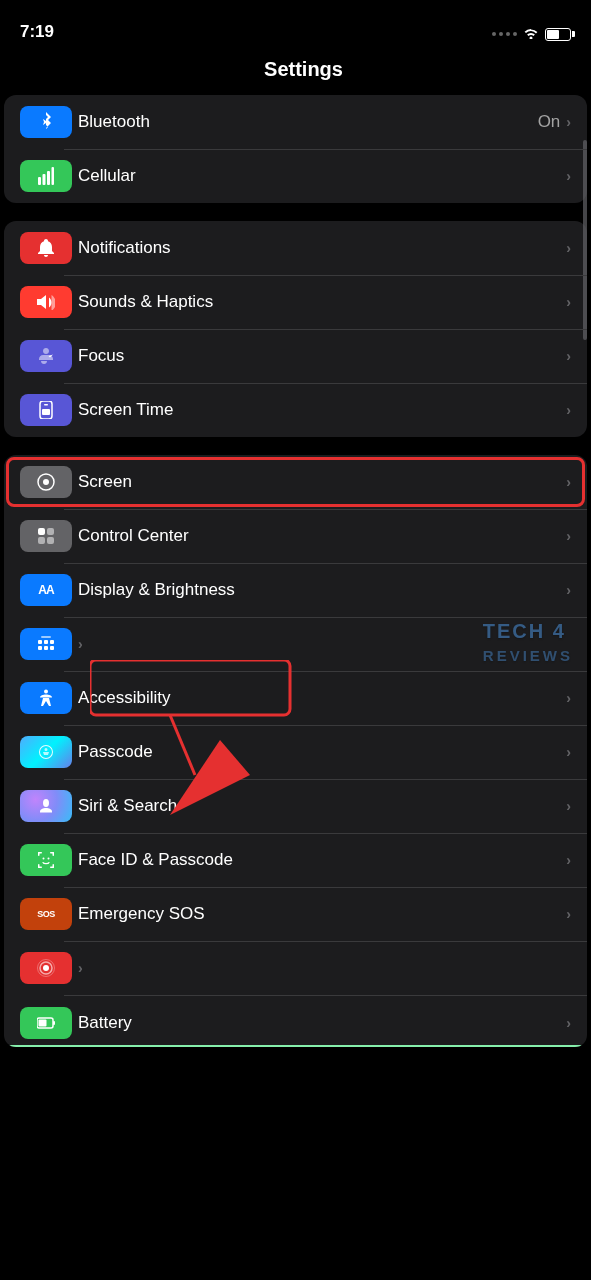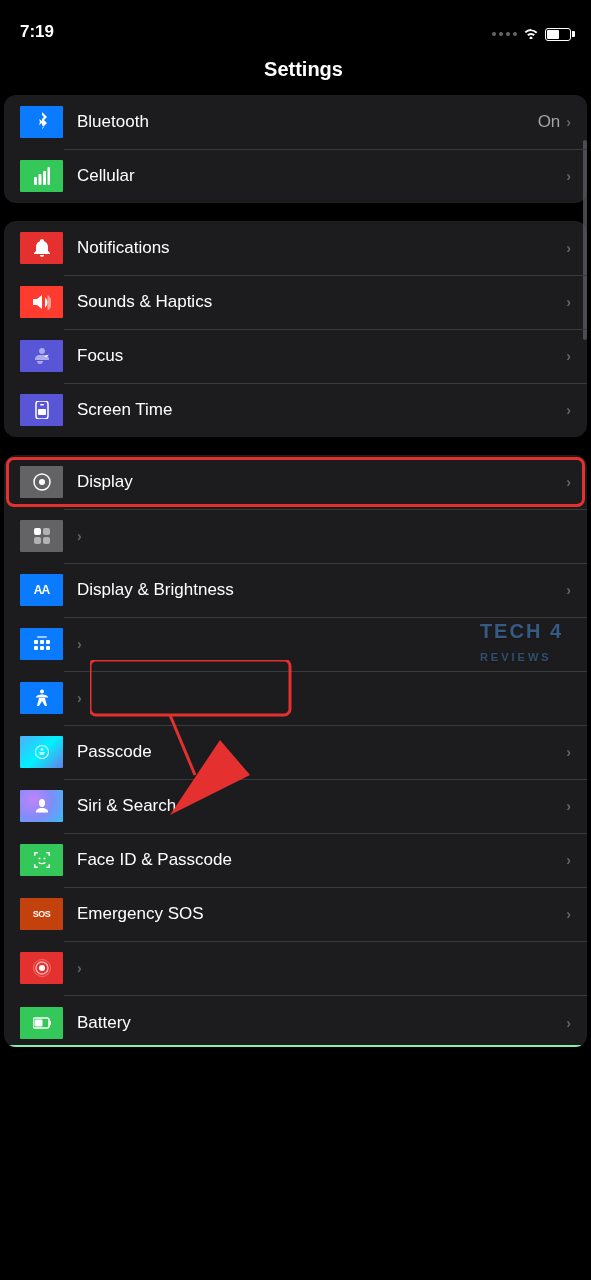--- a/index.html
+++ b/index.html
@@ -110,27 +110,27 @@
       content: '';
       position: absolute;
       bottom: 0;
       left: 60px;
       right: 0;
       height: 0.5px;
       background: #3a3a3c;
     }
 
     .icon-wrapper {
-      width: 43px;
+      width: 52px;
       height: 32px;
-      border-radius: 1px;
+      border-radius: 8px;
       display: flex;
       align-items: center;
       justify-content: center;
-      margin-right: 14px;
+      margin-right: 6px;
       flex-shrink: 0;
       font-size: 17px;
     }
 
     .icon-blue { background: #0a7aff; }
     .icon-green { background: #34c759; }
     .icon-red { background: #e53030; }
     .icon-gray { background: #636366; }
 
     .row-label {
@@ -174,21 +174,21 @@
       left: 90px;
       top: 660px;
       z-index: 20;
       pointer-events: none;
     }
 
     
     .watermark {
       position: absolute;
       top: 620px;
-      right: 28px;
+      right: 18px;
       opacity: 0.55;
       z-index: 5;
       pointer-events: none;
     }
     .watermark-text {
       font-size: 20px;
       font-weight: 900;
       color: #4a90d9;
       letter-spacing: 2px;
       text-shadow: 0 1px 2px rgba(0,0,0,0.5);
@@ -322,33 +322,34 @@
 
       <div class="settings-row highlighted-row" style="position:relative;">
         <div class="highlight-box"></div>
         <div class="icon-wrapper icon-gray">
           <svg width="18" height="18" viewBox="0 0 18 18" fill="white">
             <circle cx="9" cy="9" r="8" fill="none" stroke="white" stroke-width="1.5"></circle>
             <circle cx="9" cy="9" r="3"></circle>
             <path d="M9 1v2M9 15v2M1 9h2M15 9h2M3.2 3.2l1.4 1.4M13.4 13.4l1.4 1.4M3.2 14.8l1.4-1.4M13.4 4.6l1.4-1.4"></path>
           </svg>
         </div>
-        <span class="row-label">Display</span>
+        <span class="row-label">Screen</span>
         <span class="chevron">›</span>
       </div>
 
       <div class="settings-row">
         <div class="icon-wrapper icon-gray">
           <svg width="16" height="16" viewBox="0 0 16 16" fill="white">
             <rect x="0" y="0" width="7" height="7" rx="2"></rect>
             <rect x="9" y="0" width="7" height="7" rx="2" opacity="0.5"></rect>
             <rect x="0" y="9" width="7" height="7" rx="2" opacity="0.5"></rect>
             <rect x="9" y="9" width="7" height="7" rx="2" opacity="0.5"></rect>
           </svg>
         </div>
+        <span class="row-label">Control Center</span>
         <span class="chevron">›</span>
       </div>
 
       <div class="settings-row">
         <div class="icon-wrapper icon-blue" style="font-size:12px; font-weight:800; color:white; letter-spacing:-1px;">AA</div>
         <span class="row-label">Display &amp; Brightness</span>
         <span class="chevron">›</span>
       </div>
 
       <div class="settings-row">
@@ -367,20 +368,21 @@
       </div>
 
       <div class="settings-row">
         <div class="icon-wrapper icon-blue">
           <svg width="16" height="18" viewBox="0 0 16 18" fill="white">
             <circle cx="8" cy="2.5" r="2"></circle>
             <path d="M8 5.5C5 5.5 2 6.5 2 8.5l6 0 6 0C14 6.5 11 5.5 8 5.5z"></path>
             <path d="M5 9l-2 8h2l3-5 3 5h2L11 9"></path>
           </svg>
         </div>
+        <span class="row-label">Accessibility</span>
         <span class="chevron">›</span>
       </div>
 
       <div class="settings-row">
         <div class="icon-wrapper" style="background: linear-gradient(135deg, #4facfe 0%, #00f2fe 50%, #667eea 100%);">
           <svg width="16" height="16" viewBox="0 0 16 16" fill="white" opacity="0.9">
             <path d="M8 1a7 7 0 100 14A7 7 0 008 1zm0 1a6 6 0 016 6 6 6 0 01-6 6A6 6 0 012 8a6 6 0 016-6z"></path>
             <path d="M8 4a1.5 1.5 0 100 3 1.5 1.5 0 000-3zm-3 4l1 3h4l1-3H5z" opacity="0.8"></path>
           </svg>
         </div>
@@ -457,16 +459,16 @@
     <svg width="220" height="160" viewBox="0 0 220 160">
 
       <rect x="0" y="0" width="200" height="55" rx="6" fill="none" stroke="#e53030" stroke-width="3"></rect>
 
       <polygon points="80,155 130,80 160,115" fill="#e53030"></polygon>
       <line x1="105" y1="115" x2="80" y2="55" stroke="#e53030" stroke-width="3"></line>
     </svg>
   </div>
 
   <div class="watermark">
-    <div class="watermark-text">TECH 4<br><span style="font-size:11px; letter-spacing:3px; opacity:0.8;">REVIEWS</span></div>
+    <div class="watermark-text">TECH 4<br><span style="font-size:15px; letter-spacing:3px; opacity:0.8;">REVIEWS</span></div>
   </div>
 
 </div>
 
 </body></html>

